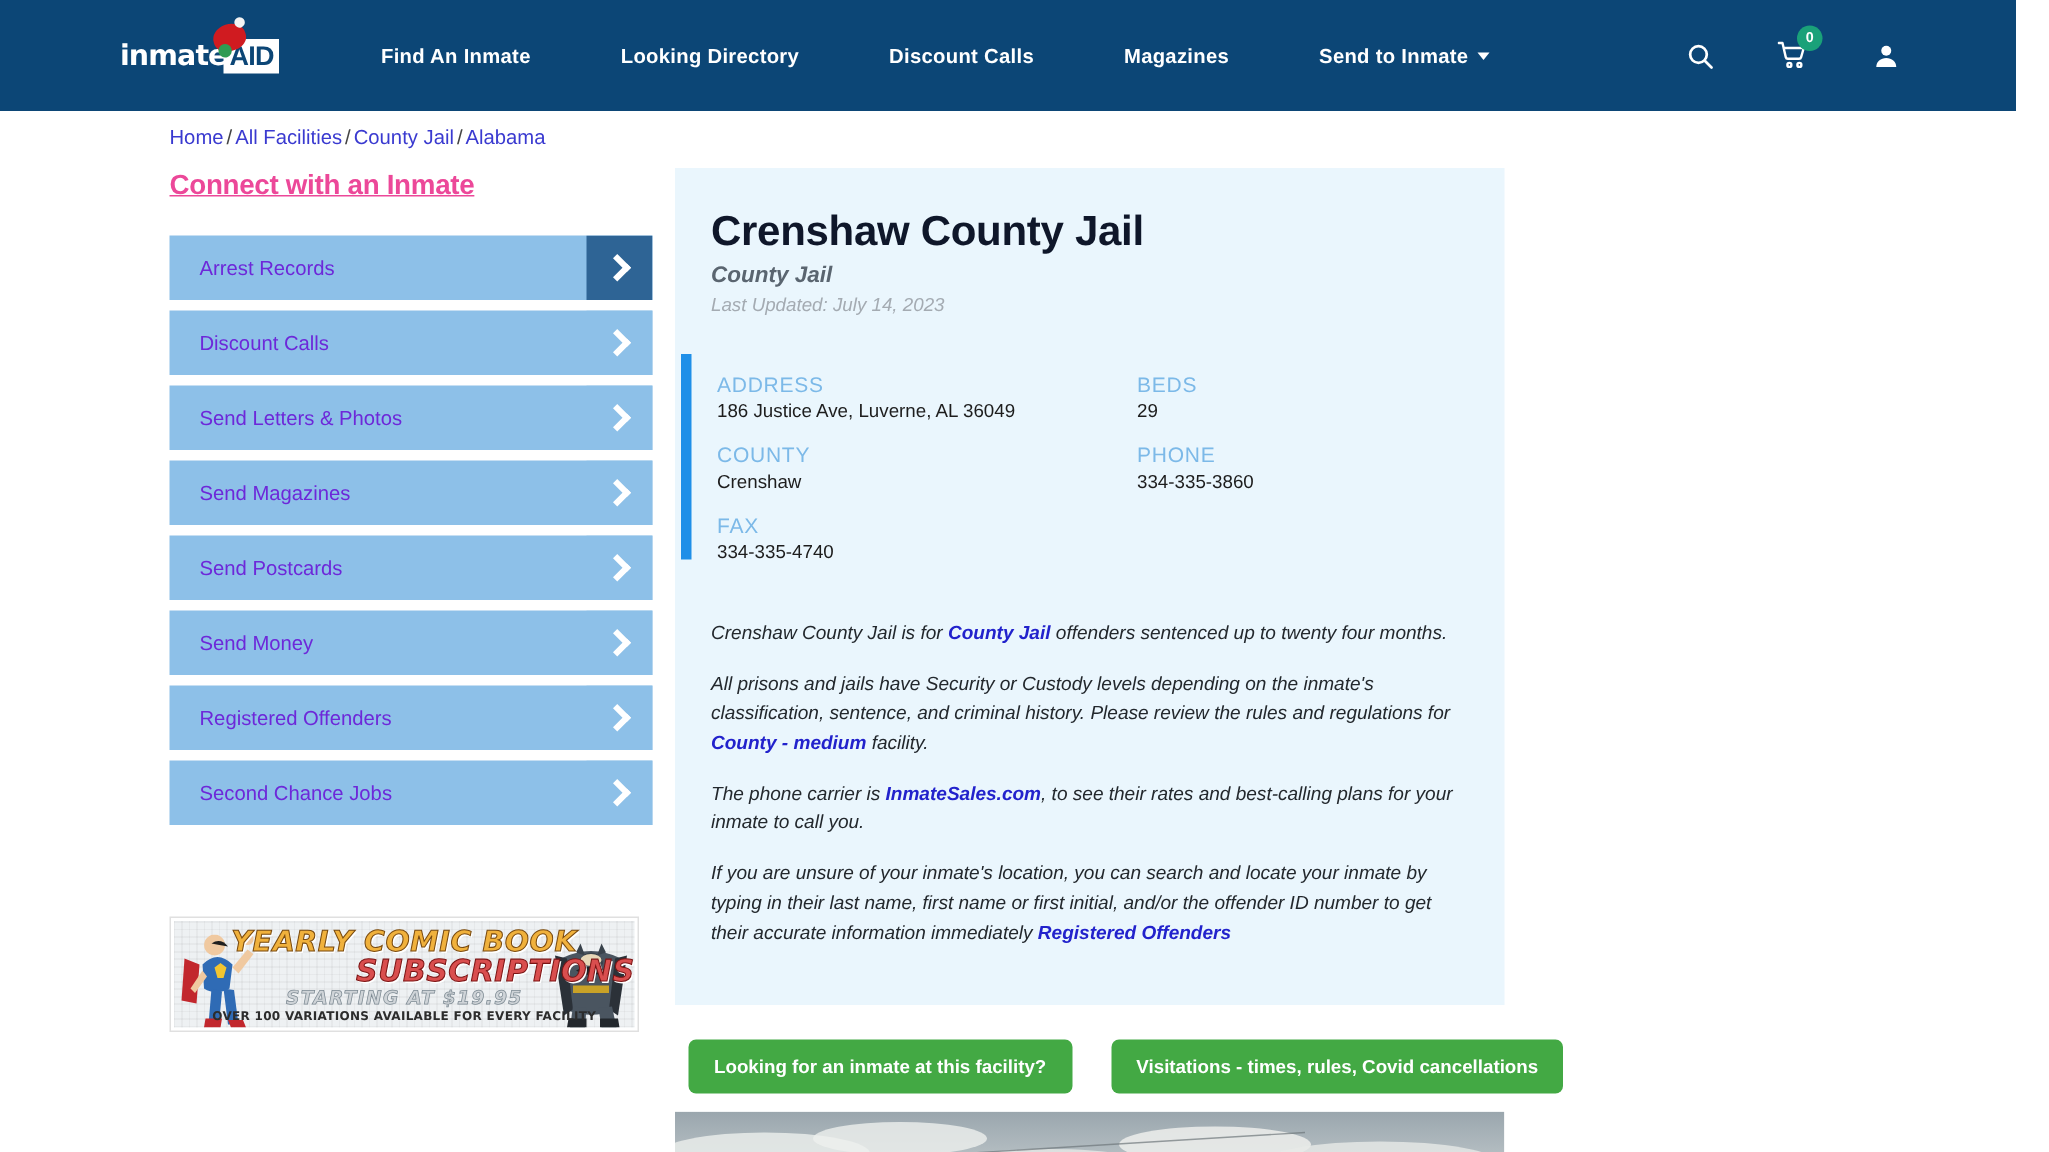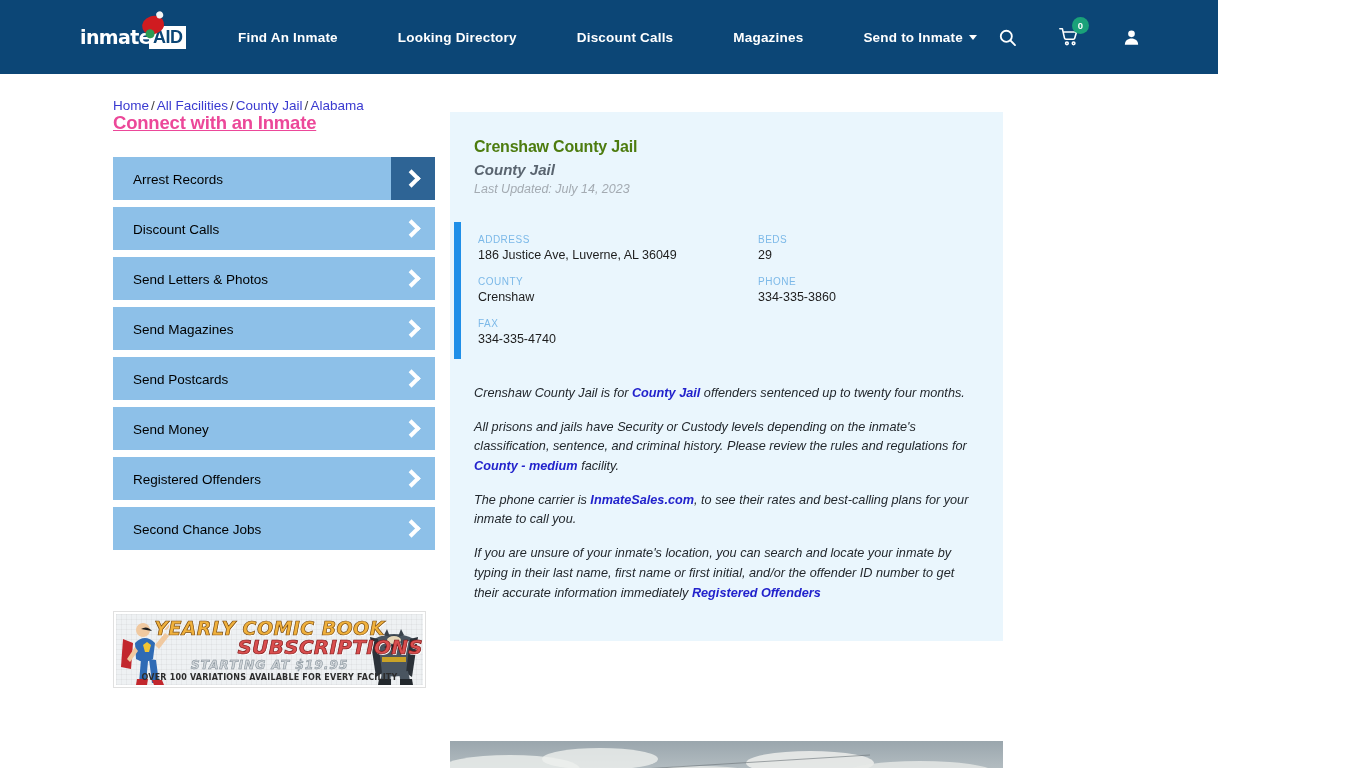--- a/index.html
+++ b/index.html
@@ -6,21 +6,21 @@
   html, body {
     width: 1366px; height: 768px;
     background: #ffffff;
     font-family: "Liberation Sans", sans-serif;
     overflow: hidden;
   }
 
   
   .site-header {
     position: absolute; top: 0; left: 0;
-    width: 1218px; height: 74px;
+    width: 1344px; height: 74px;
     background: #0c4676;
     display: flex; align-items: center;
   }
   .logo-wrap {
     margin-left: 80px; width: 110px; height: 34px;
     position: relative; display: flex; align-items: center;
     cursor: pointer;
   }
   .logo-text {
     font-family: "DejaVu Sans", sans-serif;
@@ -47,21 +47,21 @@
     background: #2e9b52; border-radius: 50%;
   }
   .logo-hat:before {
     content: ""; position: absolute;
     right: -2px; top: -2px; width: 7px; height: 7px;
     background: #f4f4f4; border-radius: 50%;
   }
 
   .main-nav {
     display: flex; align-items: flex-start;
-    margin-left: 48px; gap: 0;
+    margin-left: 64px; gap: 0;
   }
   .nav-item {
     color: #ffffff; font-size: 13.5px; font-weight: bold;
     letter-spacing: 0.2px; cursor: pointer;
     white-space: nowrap;
   }
   .nav-item + .nav-item { margin-left: 60px; }
   .nav-caret {
     display: inline-block; margin-left: 6px;
     border-left: 4.5px solid transparent;
@@ -87,21 +87,21 @@
     line-height: 1;
   }
 
   
   .page {
     position: absolute; top: 74px; left: 0;
     width: 1366px; height: 694px;
     background: #ffffff;
   }
   .breadcrumb {
-    position: absolute; left: 113px; top: 24px;
+    position: absolute; left: 113px; top: 10px;
     font-size: 13.5px; color: #2b2bcb;
   }
   .breadcrumb a { color: #3a3ad0; text-decoration: none; cursor: pointer; }
   .breadcrumb .sep { color: #444; margin: 0 2px; }
 
   
   .left-col { position: absolute; left: 113px; top: 38px; width: 322px; }
   .side-title {
     font-size: 18.5px; font-weight: bold; color: #ec4899;
     text-decoration: underline; letter-spacing: -0.2px;
@@ -109,21 +109,21 @@
   }
   .side-btn {
     position: relative; display: block;
     width: 322px; height: 43px; margin-bottom: 7px;
     background: #8dc0e8; cursor: pointer;
     overflow: hidden;
   }
   .side-btn .lbl {
     position: absolute; left: 20px; top: 50%;
     transform: translateY(-50%);
-    color: #000000; font-size: 13.5px;
+    color: #6d28d9; font-size: 13.5px;
   }
   .side-btn .arrowbox {
     position: absolute; right: 0; top: 0;
     width: 44px; height: 43px; background: #8dc0e8;
     display: flex; align-items: center; justify-content: center;
   }
   .side-btn.first .arrowbox { background: #2e6495; }
   .chev {
     width: 13px; height: 13px;
     border-top: 4px solid #ffffff;
@@ -187,21 +187,21 @@
   
   .main-col { position: absolute; left: 450px; top: 38px; width: 553px; }
 
   .facility-card {
     position: relative; width: 553px;
     background: #eaf6fd; padding: 26px 0 0 0;
     padding-bottom: 24px;
   }
   .fac-title {
     margin-left: 24px;
-    font-size: 16px; font-weight: bold; color: #4d7c0f;
+    font-size: 28px; font-weight: bold; color: #0f172a;
     letter-spacing: -0.2px;
   }
   .fac-sub {
     margin-left: 24px; margin-top: 5px;
     font-size: 15px; font-weight: bold; font-style: italic;
     color: #5a6570;
   }
   .fac-updated {
     margin-left: 24px; margin-top: 4px;
     font-size: 12.5px; font-style: italic; color: #a4abb2;
@@ -214,21 +214,21 @@
   .info-bar {
     position: absolute; left: 4px; top: 0;
     width: 7px; height: 137px; background: #1f8fe8;
   }
   .info-grid {
     display: grid; grid-template-columns: 280px 1fr;
     row-gap: 0;
   }
   .info-cell { margin-bottom: 14px; }
   .info-label {
-    font-size: 10px; color: #7cb9e8;
+    font-size: 14px; color: #7cb9e8;
     letter-spacing: 0.5px; margin-bottom: 3px;
   }
   .info-value { font-size: 12.5px; color: #1d1d1d; }
 
   .fac-body { padding: 10px 24px 0 24px; }
   .fac-body p {
     font-size: 12.7px; font-style: italic; color: #23282d;
     line-height: 1.55; margin-bottom: 14px;
   }
   .fac-body a {
@@ -428,20 +428,24 @@
 
       <div class="fac-body">
         <p>Crenshaw County Jail is for <a>County Jail</a> offenders sentenced up to twenty four months.</p>
         <p>All prisons and jails have Security or Custody levels depending on the inmate's classification, sentence, and criminal history. Please review the rules and regulations for <a>County - medium</a> facility.</p>
         <p>The phone carrier is <a>InmateSales.com</a>, to see their rates and best-calling plans for your inmate to call you.</p>
         <p>If you are unsure of your inmate's location, you can search and locate your inmate by typing in their last name, first name or first initial, and/or the offender ID number to get their accurate information immediately <a>Registered Offenders</a></p>
       </div>
     </div>
   </div>
 
+  <div class="cta-row">
+    <button class="cta-btn">Looking for an inmate at this facility?</button>
+    <button class="cta-btn">Visitations - times, rules, Covid cancellations</button>
+  </div>
 
   <div class="facility-photo">
     <svg width="553" height="101" viewBox="0 0 553 101" preserveAspectRatio="none">
       <defs>
         <linearGradient id="skyg" x1="0" y1="0" x2="0" y2="1">
           <stop offset="0%" stop-color="#9aa6ad"></stop>
           <stop offset="45%" stop-color="#c3cbce"></stop>
           <stop offset="100%" stop-color="#dfe3e1"></stop>
         </linearGradient>
       </defs>

